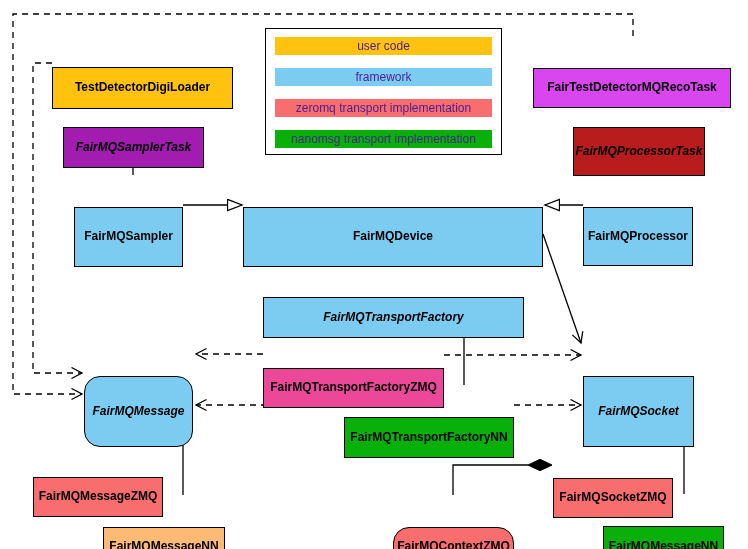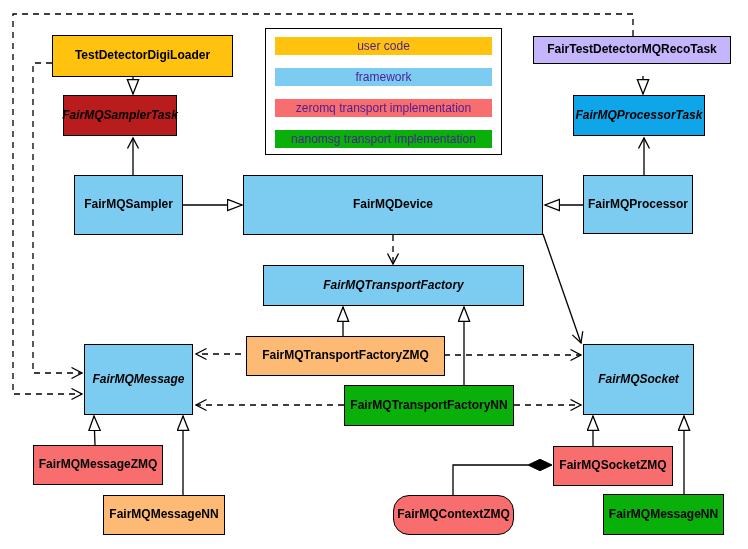--- a/index.html
+++ b/index.html
@@ -6,21 +6,21 @@
   .canvas{
     position:relative;width:748px;height:549px;background:#fff;overflow:hidden;
     font-family:"Liberation Sans",sans-serif;
   }
   #edge-layer{position:absolute;left:0;top:0;width:748px;height:549px;}
   .edge{fill:none;stroke:#000;stroke-width:1.3px;}
   .edge.dependency{stroke-dasharray:6 5;}
   .node{
     position:absolute;display:flex;align-items:center;justify-content:center;
     box-sizing:border-box;border:1.5px solid #000;color:#000;
-    font-weight:700;font-size:12px;line-height:1.1;text-align:center;white-space:nowrap;
+    font-weight:700;font-size:12px;line-height:1.1;text-align:center;white-space:nowrap;margin-top:32px;
   }
   .node.abstract{font-style:italic;}
   .legend{
     position:absolute;left:265px;top:28px;width:237px;height:127px;
     box-sizing:border-box;border:1.5px solid #000;background:#fff;
   }
   .legend-item{
     position:absolute;left:9px;width:217px;height:18px;
     display:flex;align-items:center;justify-content:center;
     font-size:12px;font-weight:400;color:#4c1d95;white-space:nowrap;
@@ -63,30 +63,30 @@
         <polyline points="344,405 196,405" class="edge dependency" marker-end="url(#m-open)"></polyline>
         <polyline points="514,405 581,405" class="edge dependency" marker-end="url(#m-open)"></polyline>
         <polyline points="52,63 33,63 33,373 82,373" class="edge dependency" marker-end="url(#m-open)"></polyline>
         <polyline points="633,36 633,14 13,14 13,394 82,394" class="edge dependency" marker-end="url(#m-open)"></polyline>
         <polyline points="453,495 453,465 528,465" class="edge composition" marker-end="url(#m-diamond)"></polyline>
       </g>
   </svg>
 
   <div id="node-layer">
       <div class="node" style="left: 52px; top: 35px; width: 181px; height: 42px; background: rgb(255, 194, 14);">TestDetectorDigiLoader</div>
-      <div class="node" style="left: 533px; top: 36px; width: 198px; height: 28px; background: #c4b5fd;">FairTestDetectorMQRecoTask</div>
-      <div class="node abstract" style="left: 63px; top: 95px; width: 114px; height: 41px; background: #b91c1c;">FairMQSamplerTask</div>
-      <div class="node abstract" style="left: 573px; top: 95px; width: 132px; height: 41px; background: #0ea5e9;">FairMQProcessorTask</div>
+      <div class="node" style="left: 533px; top: 36px; width: 198px; height: 40px; background: #d946ef;">FairTestDetectorMQRecoTask</div>
+      <div class="node abstract" style="left: 63px; top: 95px; width: 141px; height: 41px; background: #a21caf;">FairMQSamplerTask</div>
+      <div class="node abstract" style="left: 573px; top: 95px; width: 132px; height: 49px; background: #b91c1c;">FairMQProcessorTask</div>
       <div class="node" style="left: 74px; top: 175px; width: 109px; height: 60px; background: rgb(124, 204, 242);">FairMQSampler</div>
       <div class="node" style="left: 243px; top: 175px; width: 300px; height: 60px; background: rgb(124, 204, 242);">FairMQDevice</div>
       <div class="node" style="left: 583px; top: 175px; width: 110px; height: 59px; background: rgb(124, 204, 242);">FairMQProcessor</div>
       <div class="node abstract" style="left: 263px; top: 265px; width: 261px; height: 41px; background: rgb(124, 204, 242);">FairMQTransportFactory</div>
-      <div class="node" style="left: 246px; top: 336px; width: 199px; height: 40px; background: #fdba74;">FairMQTransportFactoryZMQ</div>
+      <div class="node" style="left: 263px; top: 336px; width: 181px; height: 40px; background: #ec4899;">FairMQTransportFactoryZMQ</div>
       <div class="node" style="left: 344px; top: 385px; width: 170px; height: 41px; background: rgb(10, 176, 10);">FairMQTransportFactoryNN</div>
-      <div class="node abstract" style="left: 84px; top: 344px; width: 109px; height: 71px; background: rgb(124, 204, 242);">FairMQMessage</div>
+      <div class="node abstract" style="left: 84px; top: 344px; width: 109px; height: 71px; background: rgb(124, 204, 242); border-radius: 16px;">FairMQMessage</div>
       <div class="node abstract" style="left: 583px; top: 344px; width: 111px; height: 71px; background: rgb(124, 204, 242);">FairMQSocket</div>
       <div class="node" style="left: 33px; top: 445px; width: 130px; height: 40px; background: rgb(248, 110, 110);">FairMQMessageZMQ</div>
       <div class="node" style="left: 103px; top: 495px; width: 122px; height: 40px; background: #fdba74;">FairMQMessageNN</div>
       <div class="node" style="left: 393px; top: 495px; width: 121px; height: 40px; background: rgb(248, 110, 110); border-radius: 16px;">FairMQContextZMQ</div>
       <div class="node" style="left: 553px; top: 446px; width: 120px; height: 40px; background: rgb(248, 110, 110);">FairMQSocketZMQ</div>
       <div class="node" style="left: 603px; top: 494px; width: 121px; height: 41px; background: rgb(10, 176, 10);">FairMQMessageNN</div>
     </div>
 
   <div class="legend" id="legend-box">
       <div class="legend-item" style="top: 8px; background: rgb(255, 194, 14);">user code</div>

